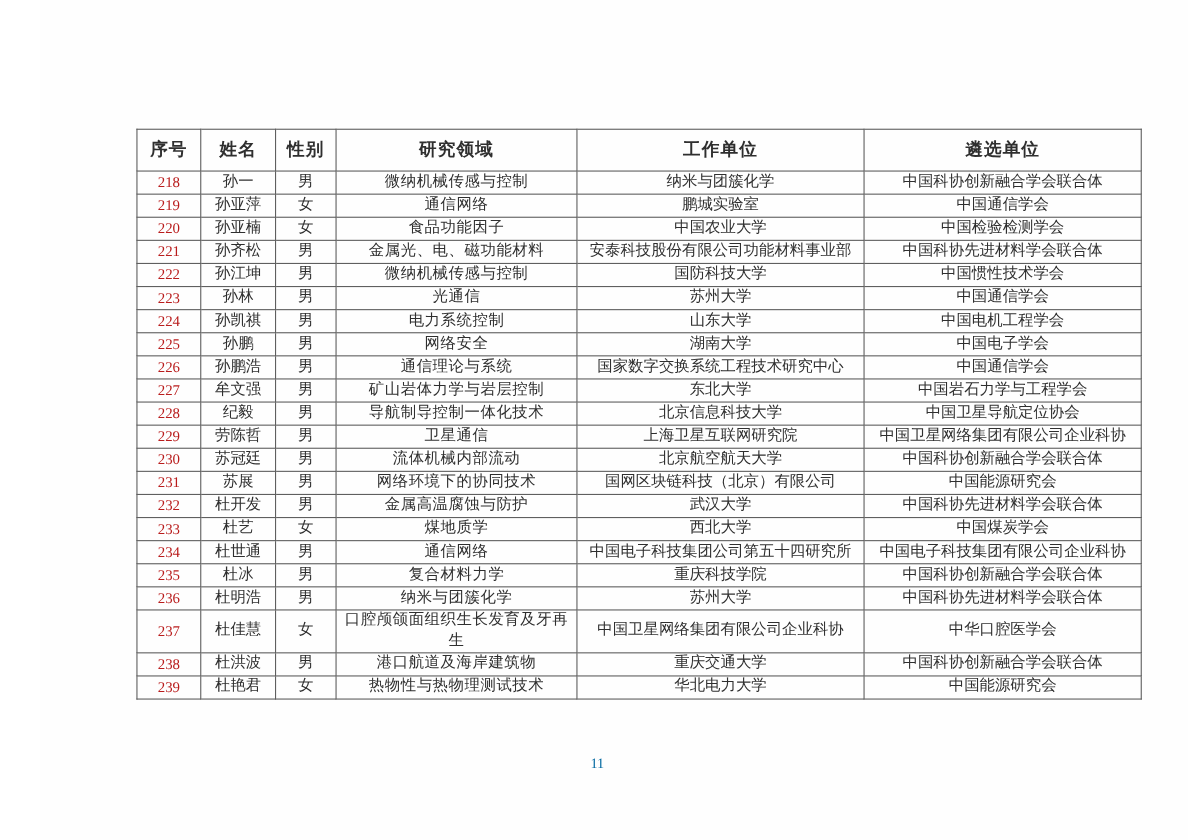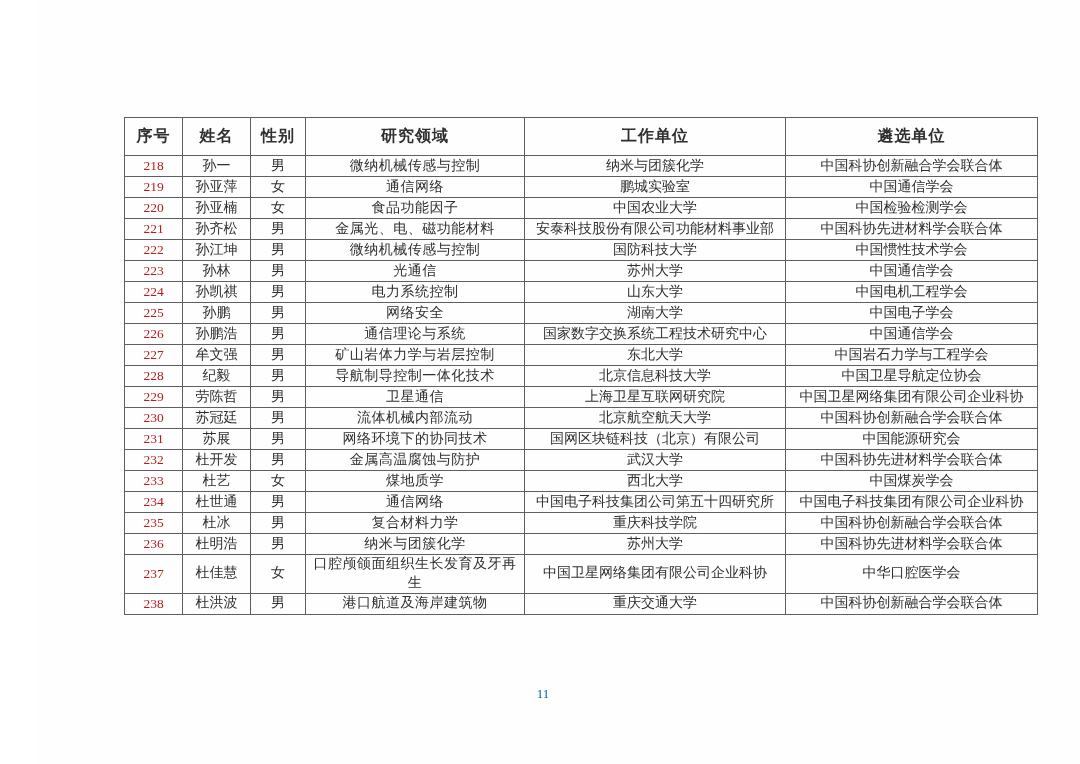--- a/index.html
+++ b/index.html
@@ -245,18 +245,26 @@
       <td class="cell-select">中华口腔医学会</td>
     </tr>
         <tr>
       <td class="cell-no">238</td>
       <td class="cell-name">杜洪波</td>
       <td class="cell-gender">男</td>
       <td class="cell-field">港口航道及海岸建筑物</td>
       <td class="cell-work">重庆交通大学</td>
       <td class="cell-select">中国科协创新融合学会联合体</td>
     </tr>
+        <tr>
+      <td class="cell-no">239</td>
+      <td class="cell-name">杜艳君</td>
+      <td class="cell-gender">女</td>
+      <td class="cell-field">热物性与热物理测试技术</td>
+      <td class="cell-work">华北电力大学</td>
+      <td class="cell-select">中国能源研究会</td>
+    </tr>
       </tbody>
   </table>
 
   <div class="page-number">11</div>
 
 </div>
 
 </body></html>

